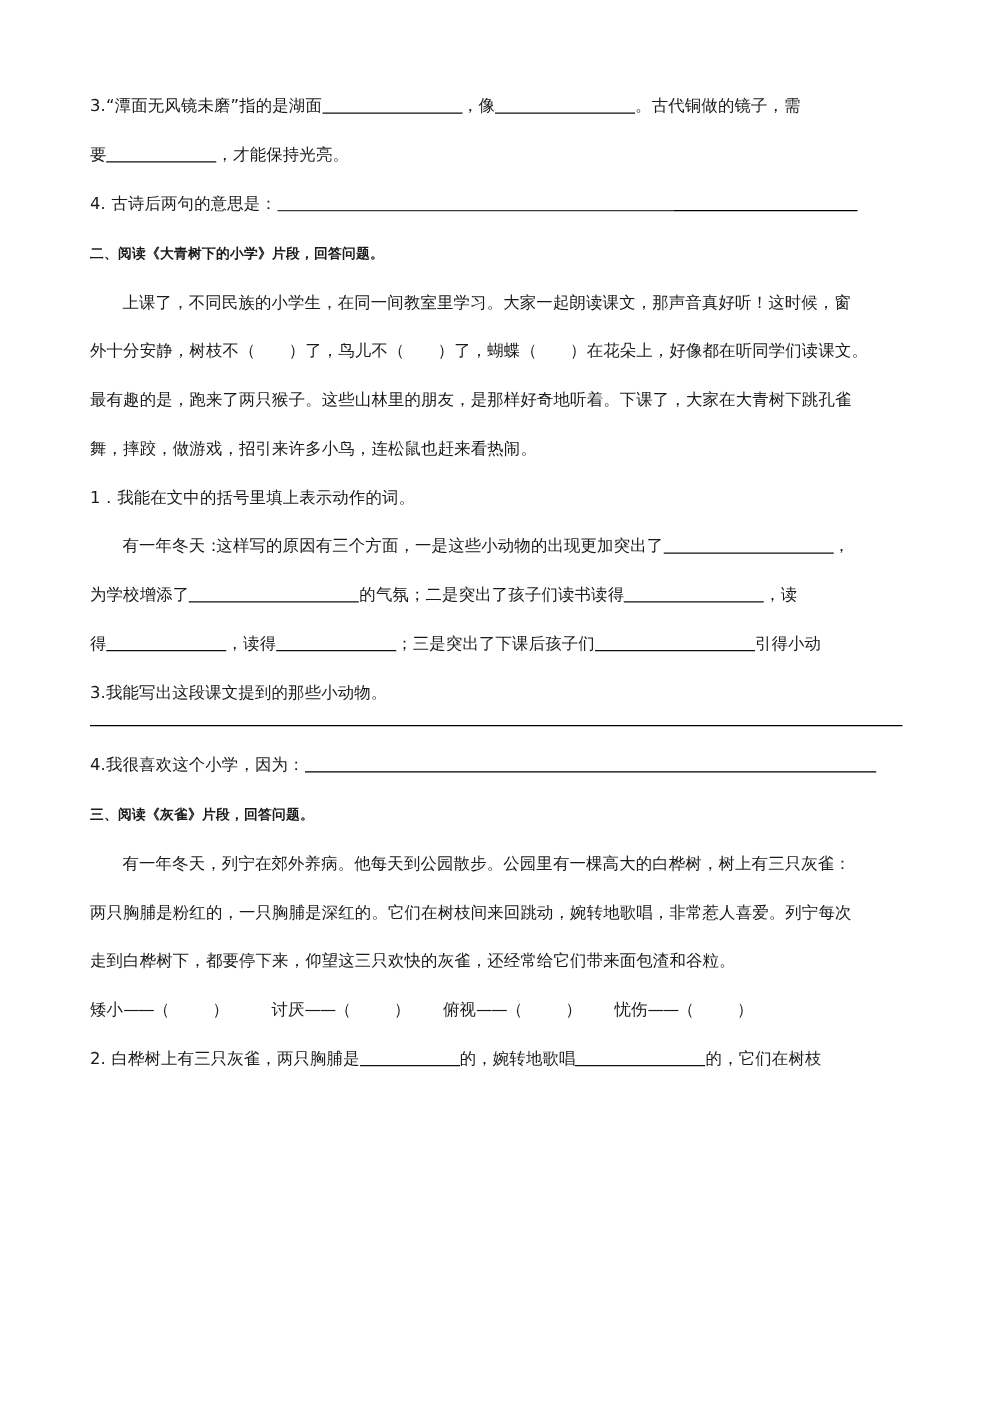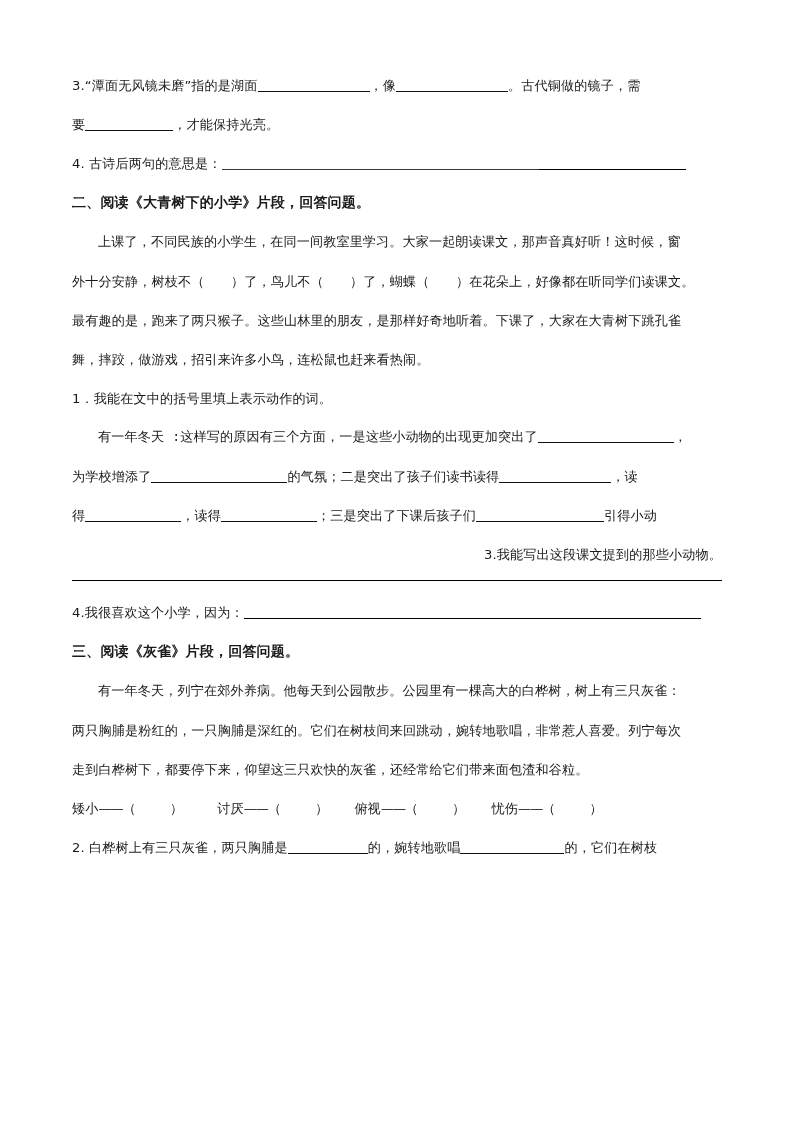--- a/index.html
+++ b/index.html
@@ -32,25 +32,25 @@
   
   .line {
     font-size: 13.1px;
     line-height: 15px;
     height: 15px;
     white-space: nowrap;
     letter-spacing: 0.15px;
     margin-bottom: 24px;
     position: relative;
   }
-  .line.tight { margin-bottom: 18px; text-align: right; }
-  .line.indent { padding-left: 26px; font-family: Liberation Mono, monospace; }
+  .line.tight { margin-bottom: 18px; }
+  .line.indent { padding-left: 26px; }
 
   .sec-head {
-    font-size: 14px;
+    font-size: 11px;
     font-weight: bold;
     line-height: 15px;
     height: 15px;
     white-space: nowrap;
     letter-spacing: 0.2px;
     margin-bottom: 25px;
   }
 
   
   .blank {

